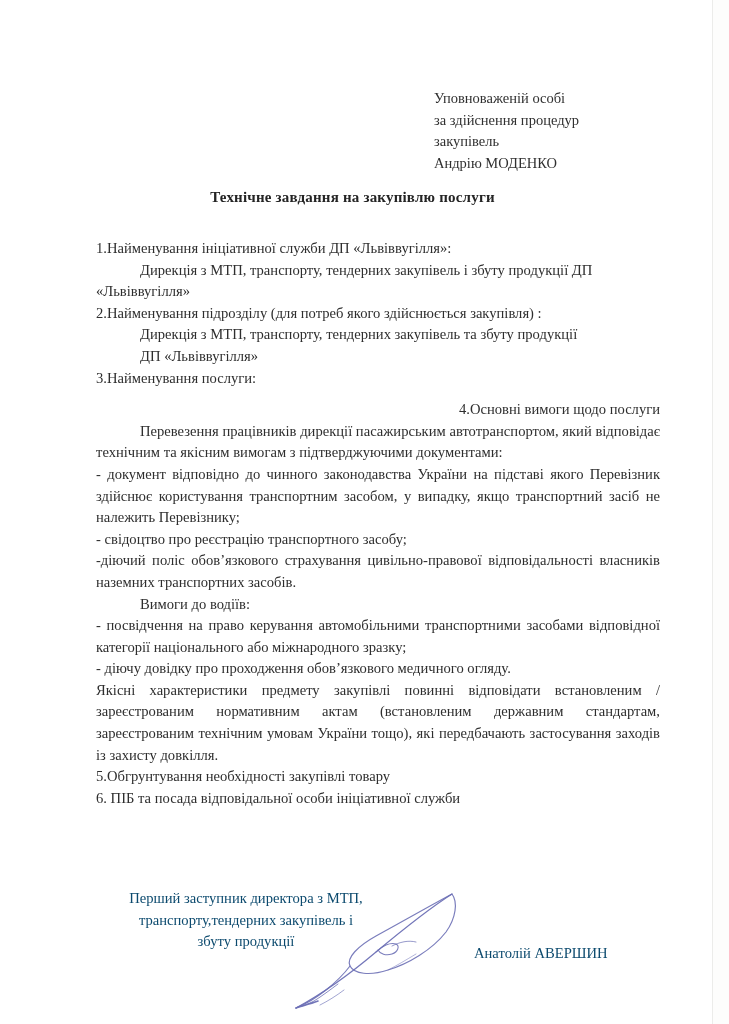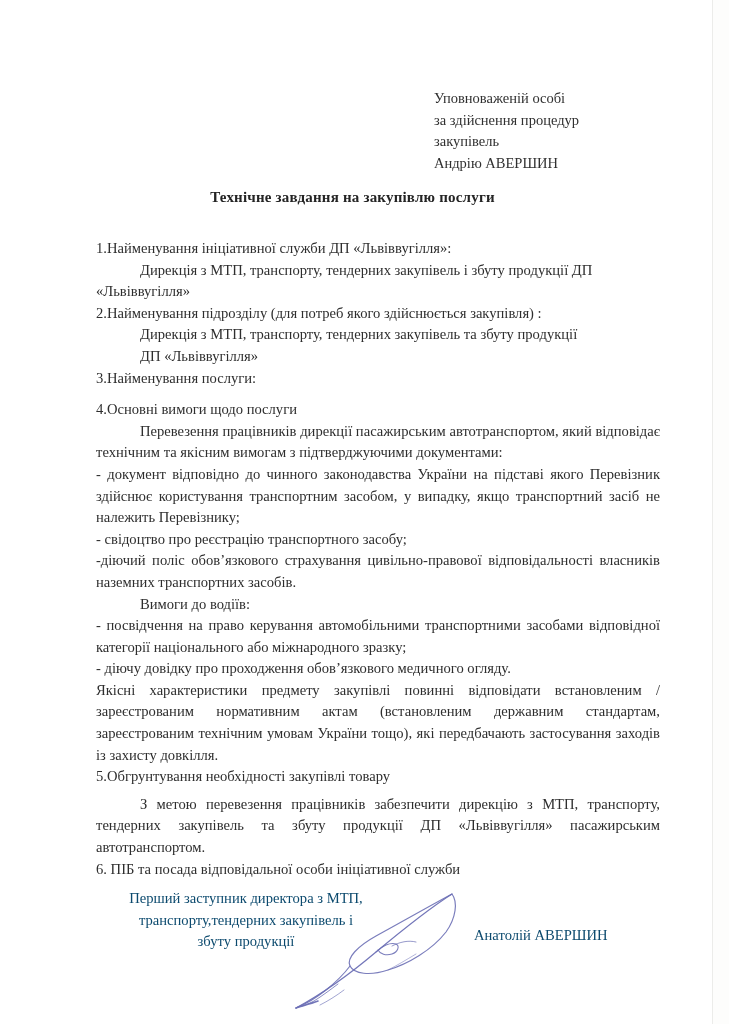--- a/index.html
+++ b/index.html
@@ -75,37 +75,37 @@
     line-height: 21.6px;
     color: #2e2e2e;
   }
 
   .blk { margin: 0 0 0 0; }
   .just { text-align: justify; text-justify: inter-word; }
   .left { text-align: left; font-family: Liberation Serif, serif; }
   .ind { text-indent: 44px; }
   .ind-hang { padding-left: 44px; }
   .sp-6 { margin-top: 6px; }
-  .sp-10 { margin-top: 10px; }
+  .sp-10 { margin-top: 10px; text-align: right; }
 
   .sig-block {
     position: absolute;
     left: 96px;
     top: 888px;
     width: 564px;
     font-size: 14.6px;
     line-height: 21.5px;
     color: #0c4a6e;
     text-align: center;
   }
   .sig-role { width: 300px; }
   .sig-name {
     position: absolute;
     left: 378px;
-    top: 37px;
+    top: 55px;
     white-space: nowrap;
   }
   .signature-mark {
     position: absolute;
     left: 280px;
     top: 880px;
     width: 240px;
     height: 144px;
     pointer-events: none;
   }
@@ -115,21 +115,21 @@
 
 <div class="page">
 
   <div class="scan-edge"></div>
   <div class="scan-edge-2"></div>
 
   <div class="addressee">
     <div>Уповноваженій особі</div>
     <div>за здійснення процедур</div>
     <div>закупівель</div>
-    <div>Андрію АВЕРШИН</div>
+    <div>Андрію МОДЕНКО</div>
   </div>
 
   <div class="doc-title">Технічне завдання на закупівлю послуги</div>
 
   <div class="body-area">
 
     <p class="blk left">1.Найменування ініціативної служби ДП «Львіввугілля»:</p>
     <p class="blk left ind">Дирекція з МТП, транспорту, тендерних закупівель і збуту продукції  ДП</p>
     <p class="blk left">«Львіввугілля»</p>
 
@@ -145,21 +145,20 @@
     <p class="blk left">- свідоцтво про реєстрацію транспортного засобу;</p>
     <p class="blk just">-діючий поліс обов’язкового страхування цивільно-правової відповідальності власників наземних транспортних засобів.</p>
 
     <p class="blk left ind">Вимоги до водіїв:</p>
     <p class="blk just">- посвідчення на право керування автомобільними транспортними засобами відповідної категорії національного або міжнародного зразку;</p>
     <p class="blk left">- діючу довідку про проходження обов’язкового медичного огляду.</p>
 
     <p class="blk just">Якісні характеристики предмету закупівлі повинні відповідати встановленим /зареєстрованим нормативним актам (встановленим державним стандартам, зареєстрованим технічним умовам України тощо), які передбачають застосування заходів із захисту довкілля.</p>
 
     <p class="blk left">5.Обгрунтування необхідності закупівлі товару</p>
-    <p class="blk just ind sp-6">З метою  перевезення працівників забезпечити  дирекцію з МТП, транспорту, тендерних закупівель та збуту продукції  ДП «Львіввугілля» пасажирським автотранспортом.</p>
 
     <p class="blk left">6. ПІБ та посада відповідальної особи ініціативної служби</p>
   </div>
 
   <svg class="signature-mark" viewBox="0 0 240 144" xmlns="http://www.w3.org/2000/svg">
     <g fill="none" stroke="#6b6fb5" stroke-linecap="round" stroke-linejoin="round">
       <path d="M172 14 C150 28 120 52 96 72 C70 94 42 114 16 128" stroke-width="1.25" opacity="0.95"></path>
       <path d="M172 14 C178 22 176 38 166 52 C152 70 128 84 108 90
                C90 96 74 94 70 86 C66 78 78 66 96 56 C118 44 146 28 172 14 Z" stroke-width="1.2" opacity="0.9"></path>
       <path d="M70 86 C64 94 56 102 46 110 C36 118 26 124 16 128" stroke-width="1.15" opacity="0.9"></path>

